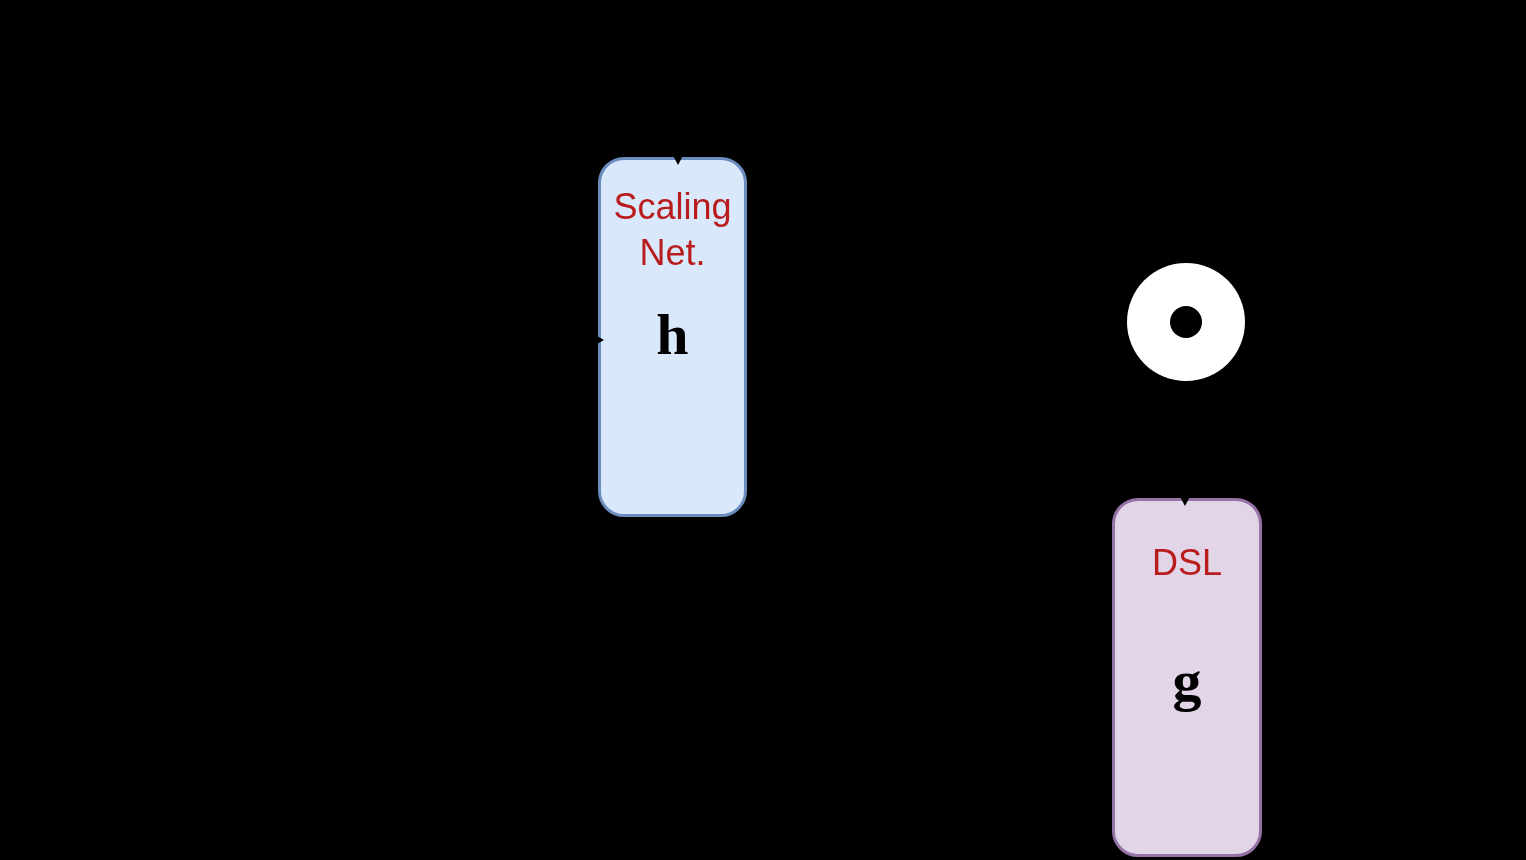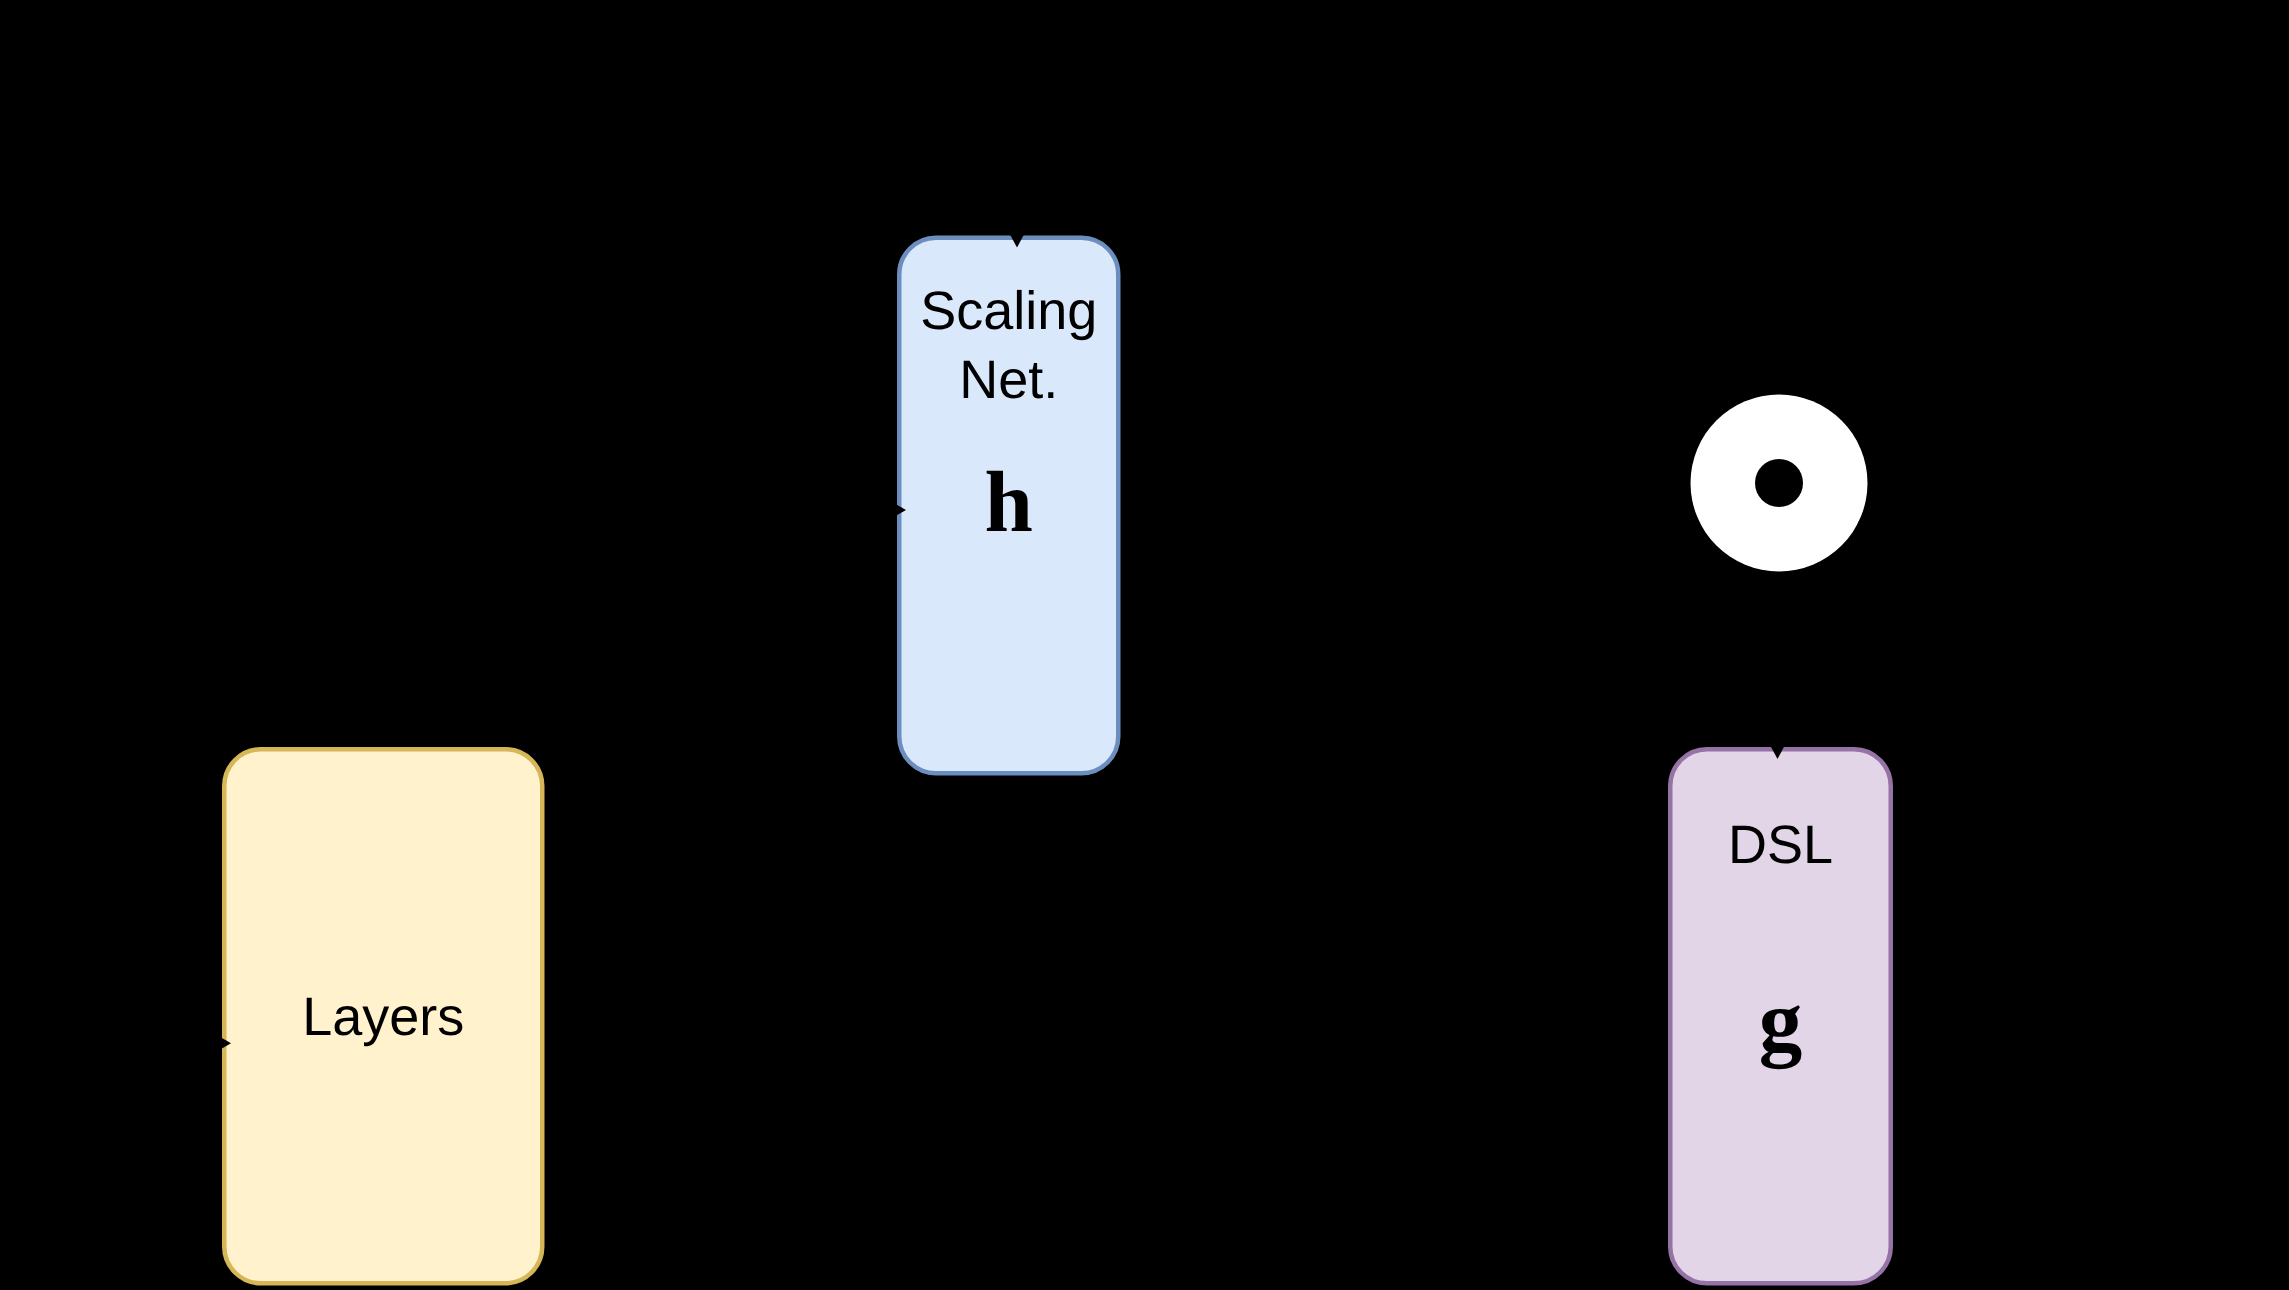--- a/index.html
+++ b/index.html
@@ -22,21 +22,21 @@
     border-radius: 26px;
     color: #000;
   }
   .node-title {
     position: absolute;
     left: 0;
     width: 100%;
     text-align: center;
     font-size: 36px;
     line-height: 46px;
-    color: #000000;
+    color: #b91c1c;
     white-space: pre-line;
   }
   .node-symbol {
     position: absolute;
     left: 0;
     width: 100%;
     text-align: center;
     font-family: "Liberation Serif", serif;
     font-weight: bold;
     font-size: 58px;
@@ -87,23 +87,20 @@
 </head>
 <body>
 
 <div class="canvas" style="background-color: rgb(0, 0, 0);">
 
   <div class="node" id="scaling-net-box" style="background-color: rgb(218, 232, 252); border-color: rgb(108, 142, 191);">
     <div class="node-title" id="scaling-net-title"><span>Scaling</span><br><span>Net.</span></div>
     <div class="node-symbol" id="scaling-net-symbol">h</div>
   </div>
 
-  <div class="node" id="layers-box" style="background-color: rgb(255, 242, 204); border-color: rgb(214, 182, 86);">
-    <div class="node-label-center">Layers</div>
-  </div>
 
   <div class="node" id="dsl-box" style="background-color: rgb(225, 213, 231); border-color: rgb(150, 115, 166);">
     <div class="node-title" id="dsl-title">DSL</div>
     <div class="node-symbol" id="dsl-symbol">g</div>
   </div>
 
   <div class="operator-circle" style="background-color: rgb(255, 255, 255);">
     <div class="operator-dot" style="background-color: rgb(0, 0, 0);"></div>
   </div>
 

